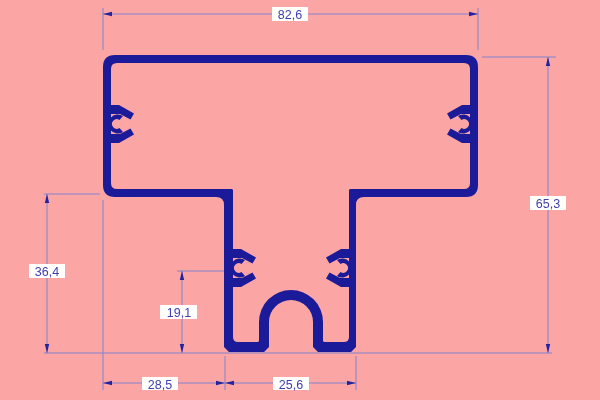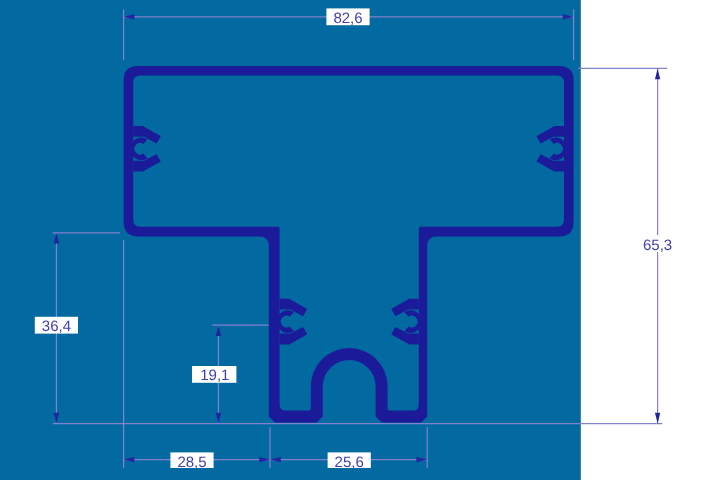--- a/index.html
+++ b/index.html
@@ -1,17 +1,17 @@
 <!DOCTYPE html>
 <html><head>
 <meta charset="utf-8">
 <style>
   html,body{margin:0;padding:0;background:#ffffff;}
   .canvas{
-    width:484px;height:400px;position:relative;background:#0369a1;
+    width:600px;height:400px;position:relative;background:#fca5a5;
     font-family:"Liberation Sans", sans-serif;
   }
   svg{display:block;}
   .dim-text{
     font-family:"Liberation Sans", sans-serif;
     font-size:12.5px;
   }
 </style>
 </head>
 <body>

